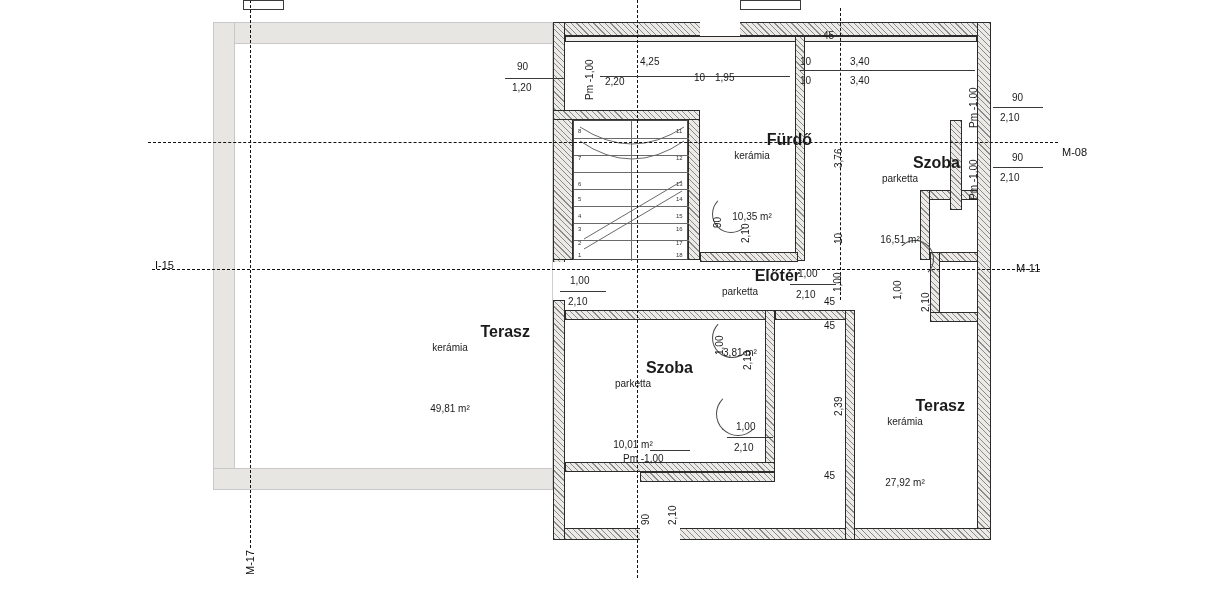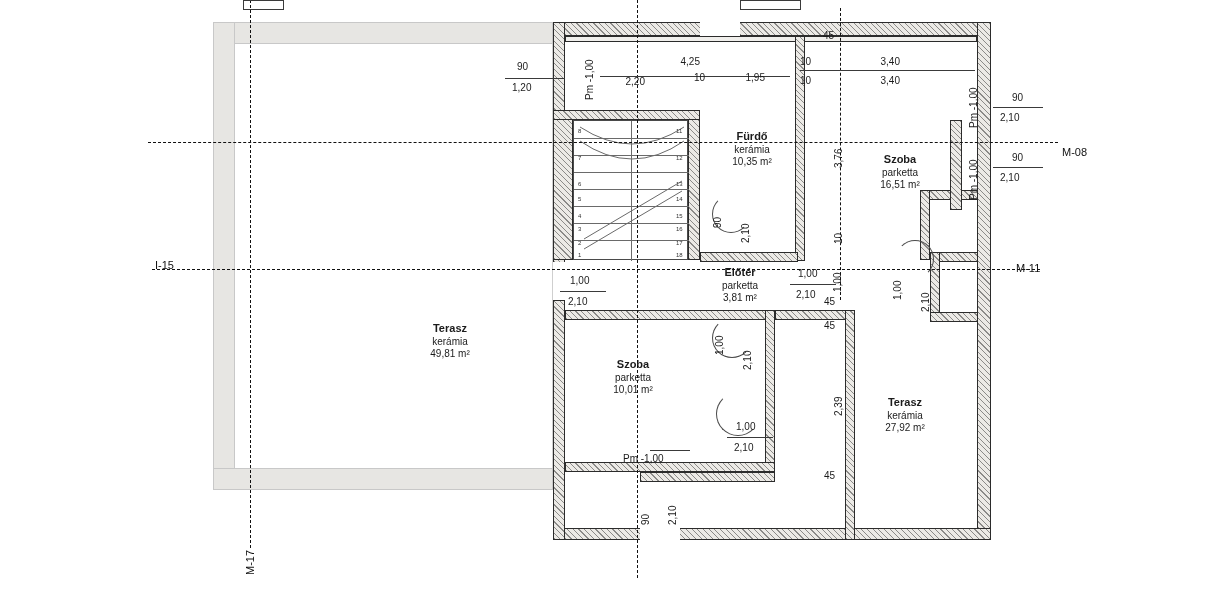--- a/index.html
+++ b/index.html
@@ -51,36 +51,38 @@
   }
   .room-label {
     position: absolute;
     text-align: center;
     color: #1b1b1b;
     line-height: 1.25;
     white-space: nowrap;
   }
   .room-label .rname {
     font-weight: bold;
-    font-size: 11px;
+    font-size: 16px;
+    text-align: right;
   }
   .room-label .rmat {
     font-size: 10px;
   }
   .room-label .rarea {
     font-size: 10px;
+    margin-top: 48px;
   }
   .dim {
     position: absolute;
     font-size: 10px;
     color: #1b1b1b;
     white-space: nowrap;
   }
   .dim.center {
-    text-align: right;
+    text-align: left;
   }
   .vert {
     transform-origin: 0 0;
     transform: rotate(-90deg);
   }
   .axis-dash {
     position: absolute;
     height: 0;
     border-top: 1.4px dashed #111;
   }

